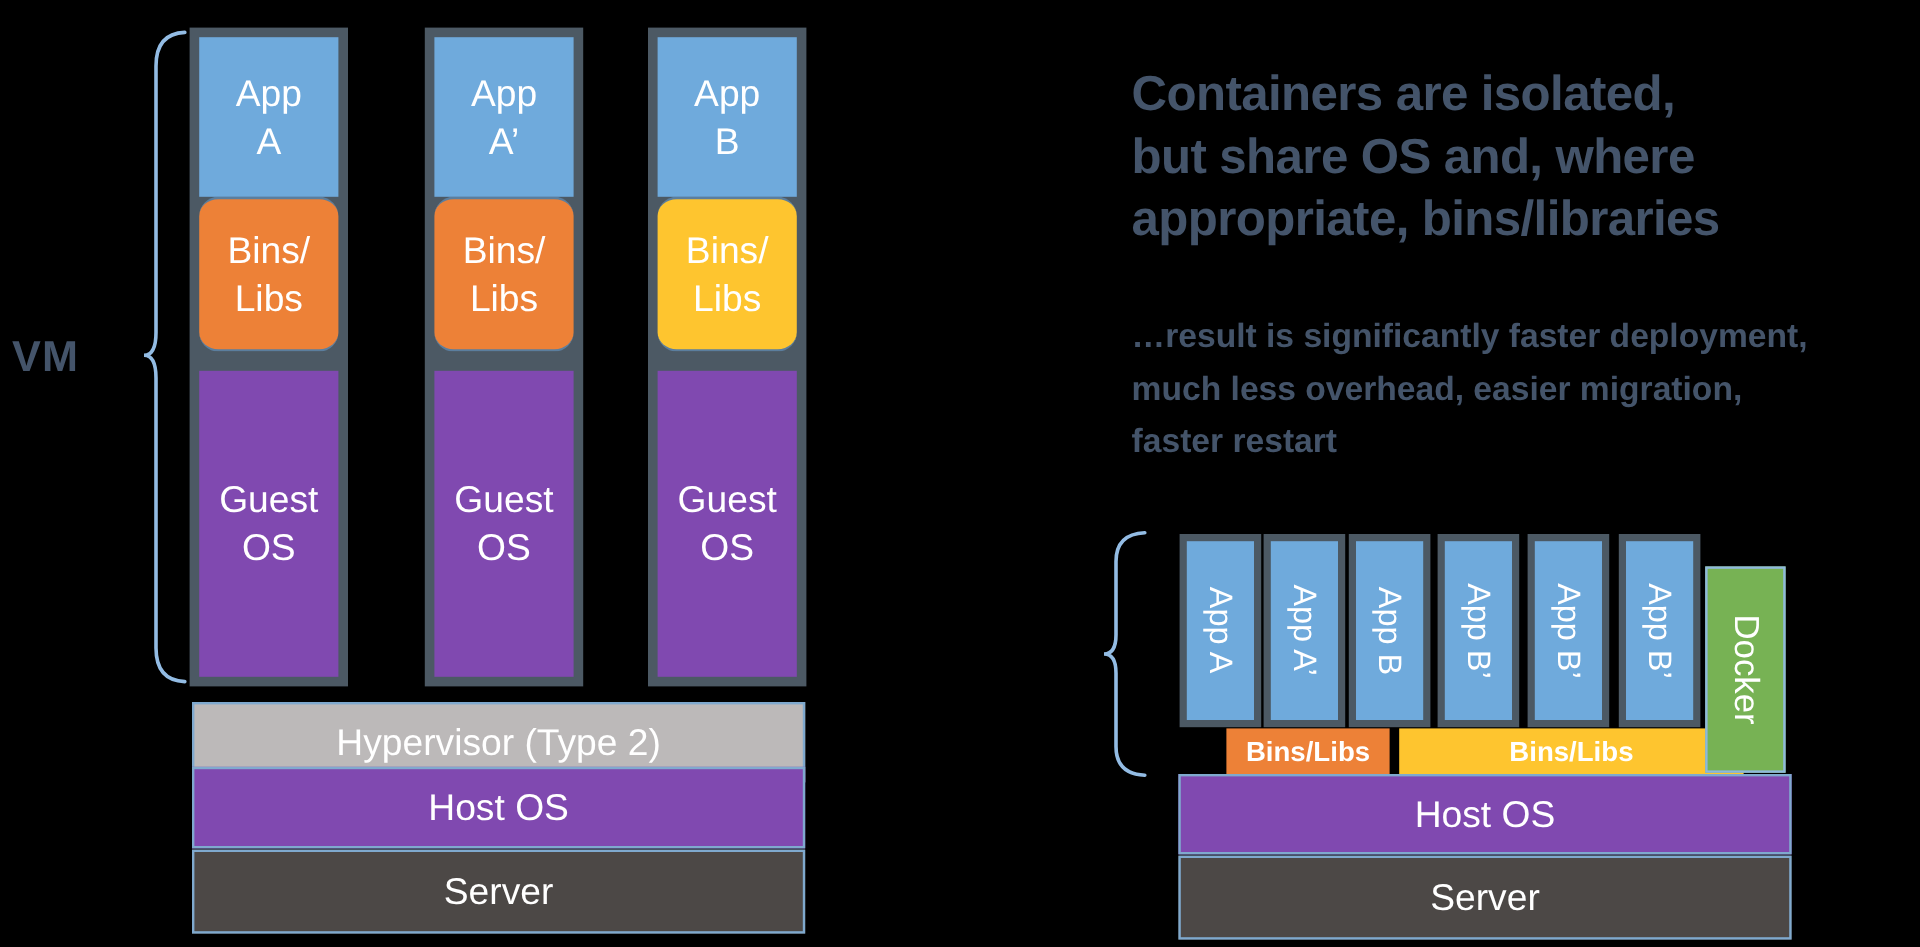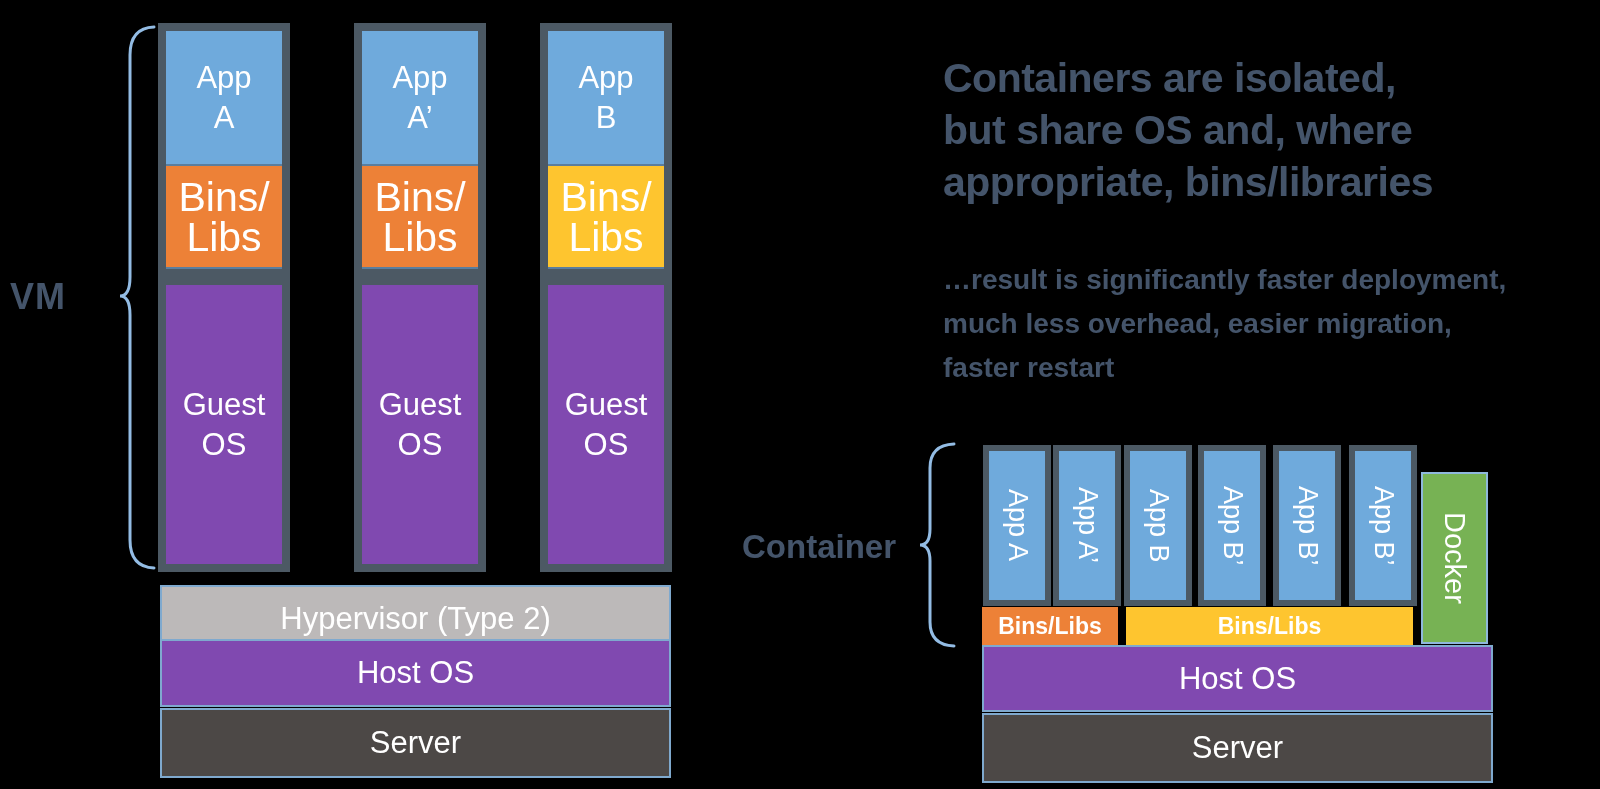--- a/index.html
+++ b/index.html
@@ -12,22 +12,22 @@
 
   
   #vm-label { left:10px; top:276px; font-size:36px; letter-spacing:1px;text-align:right; }
 
   .vm-col { position:absolute; top:23px; width:132px; height:549px; background:#4C5964; }
   .vm-col-inner { position:absolute; left:8px; right:8px; top:8px; bottom:8px;
                   display:flex; flex-direction:column; }
   .sec { display:flex; flex-direction:column; align-items:center; justify-content:center;
          color:#fff; text-align:center; }
   .sec-app  { height:133px; background:#6FAADC; font-size:31px; line-height:40px; }
-  .sec-bins { height:105px; font-size:41px; line-height:40px; box-sizing:border-box;
-              border-top:2px solid #5B7E9E; border-bottom:2px solid #5B7E9E; }
+  .sec-bins { height:129px; font-size:31px; line-height:40px; box-sizing:border-box;
+              border-top:2px solid #5B7E9E; border-bottom:2px solid #5B7E9E;border-radius:16px; }
   .bins-orange { background:#ED8137; }
   .bins-yellow { background:#FEC52F; }
   .sec-os   { flex:1; background:#8049B0; font-size:31px; line-height:40px;margin-top:16px; }
   #vm-col-1 { left:158px; } #vm-col-2 { left:354px; } #vm-col-3 { left:540px; }
 
   .bar { position:absolute; box-sizing:border-box; border:2px solid #7FA9CE;
          display:flex; align-items:center; justify-content:center;
          color:#fff; font-size:31px; }
   #hypervisor   { left:160px; top:585px; width:511px; height:67px; background:#BCB9B9; }
   #host-os-left { left:160px; top:639px; width:511px; height:68px; background:#8049B0; }
@@ -45,21 +45,21 @@
   .app-box { position:absolute; top:445px; width:68px; height:161px; background:#4C5964; }
   .app-box-inner { position:absolute; left:6px; right:6px; top:6px; bottom:6px;
                    background:#6FAADC; display:flex; align-items:center; justify-content:center; }
   .vtext { writing-mode:vertical-rl; color:#fff; font-size:27px; white-space:nowrap; }
   #app-box-1 { left:983px; }  #app-box-2 { left:1053px; }
   #app-box-3 { left:1124px; } #app-box-4 { left:1198px; }
   #app-box-5 { left:1273px; } #app-box-6 { left:1349px; }
 
   .bins-bar { position:absolute; top:607px; height:38px; display:flex;
               align-items:center; justify-content:center; color:#fff;
-              font-size:23px; font-weight:bold; }
+              font-size:23px; font-weight:bold;margin-left:40px; }
   #bins-left  { left:982px;  width:136px; background:#ED8137; }
   #bins-right { left:1126px; width:287px; background:#FEC52F; }
 
   #docker-box { position:absolute; left:1421px; top:472px; width:67px; height:172px;
                 background:#77B254; box-sizing:border-box; border:2px solid #8FB8DC;
                 display:flex; align-items:center; justify-content:center; }
   #docker-box .vtext { font-size:29px; }
 
   #host-os-right { left:982px; top:645px; width:511px; height:67px; background:#8049B0; }
   #server-right  { left:982px; top:713px; width:511px; height:70px; background:#4C4846; }
@@ -137,21 +137,20 @@
     <div>Containers are isolated,</div>
     <div>but share OS and, where</div>
     <div>appropriate, bins/libraries</div>
   </div>
   <div id="body-text" class="abs">
     <div>…result is significantly faster deployment,</div>
     <div>much less overhead, easier migration,</div>
     <div>faster restart</div>
   </div>
 
-  <div id="container-label" class="abs slate">Container</div>
 
   <svg id="container-brace" class="brace" style="left:918px; top:442px;" width="38" height="206" viewBox="0 0 38 206">
     <path d="M 36 2 Q 12 3 12 26 L 12 87 Q 12 103 2 103 Q 12 103 12 119 L 12 180 Q 12 203 36 204"></path>
   </svg>
 
   <div id="app-box-1" class="app-box">
     <div class="app-box-inner">
         <span class="vtext">App A</span>
       </div>
   </div>

